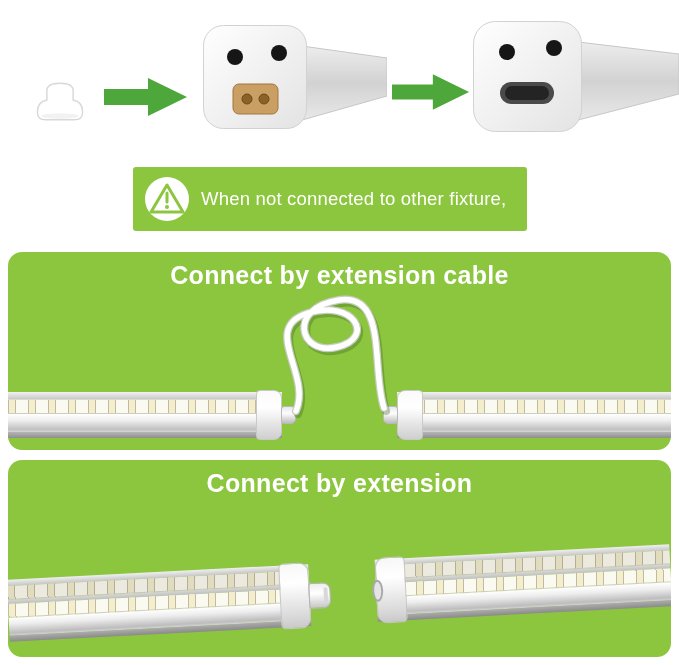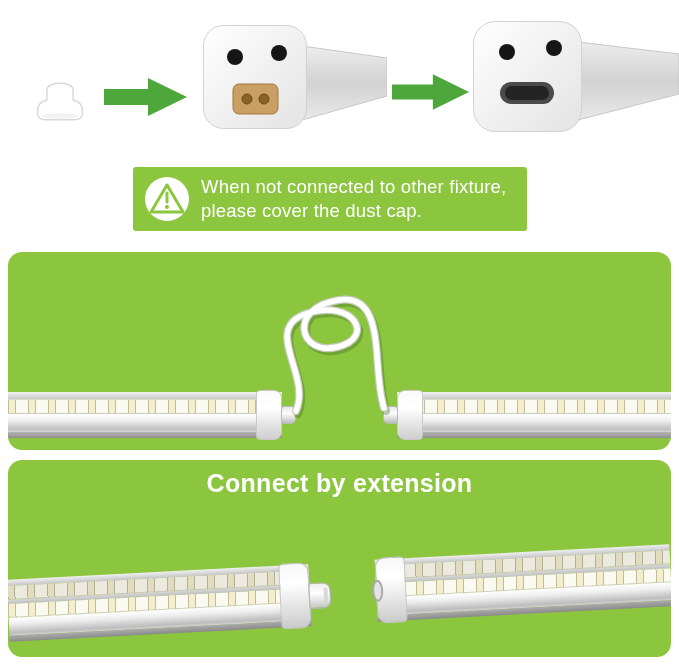--- a/index.html
+++ b/index.html
@@ -146,25 +146,25 @@
   <div class="banner">
     <div class="warn-circle">
       <svg width="36" height="34" viewBox="0 0 36 34">
         <path d="M18 3 L34 30 L2 30 Z" fill="none" stroke="var(--panel-green,#8CC63F)" stroke-width="3" stroke-linejoin="round"></path>
         <line x1="18" y1="11" x2="18" y2="20" stroke="var(--panel-green,#8CC63F)" stroke-width="3" stroke-linecap="round"></line>
         <circle cx="18" cy="25" r="2" fill="var(--panel-green,#8CC63F)"></circle>
       </svg>
     </div>
     <p class="banner-text">
       <span>When not connected to other fixture,</span><br>
-      <span>please cover the dust cap.</span>
     </p>
   </div>
 
   <div class="panel panel-cable">
+    <h2>Connect by extension cable</h2>
 
     <div class="m-tube" style="left:0;top:140px;width:274px;">
       <div class="t-top"></div>
       <div class="t-led"></div>
       <div class="t-lens"></div>
       <div class="t-bot"></div>
       <div class="t-cap t-cap-right"></div>
       <div class="t-stub t-stub-right"></div>
     </div>
 

